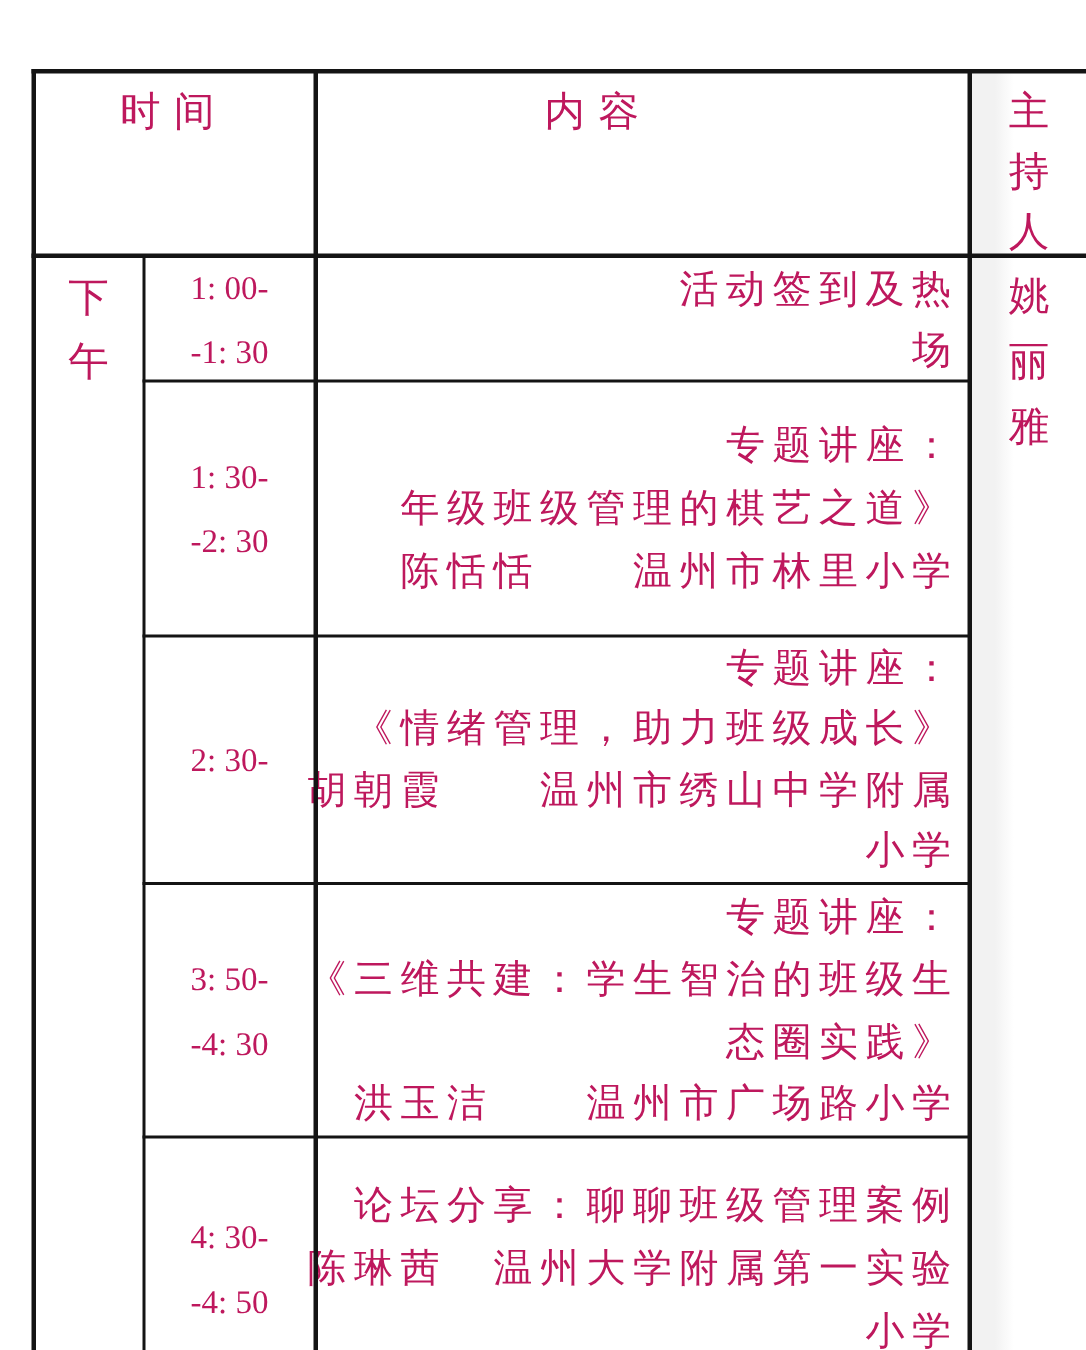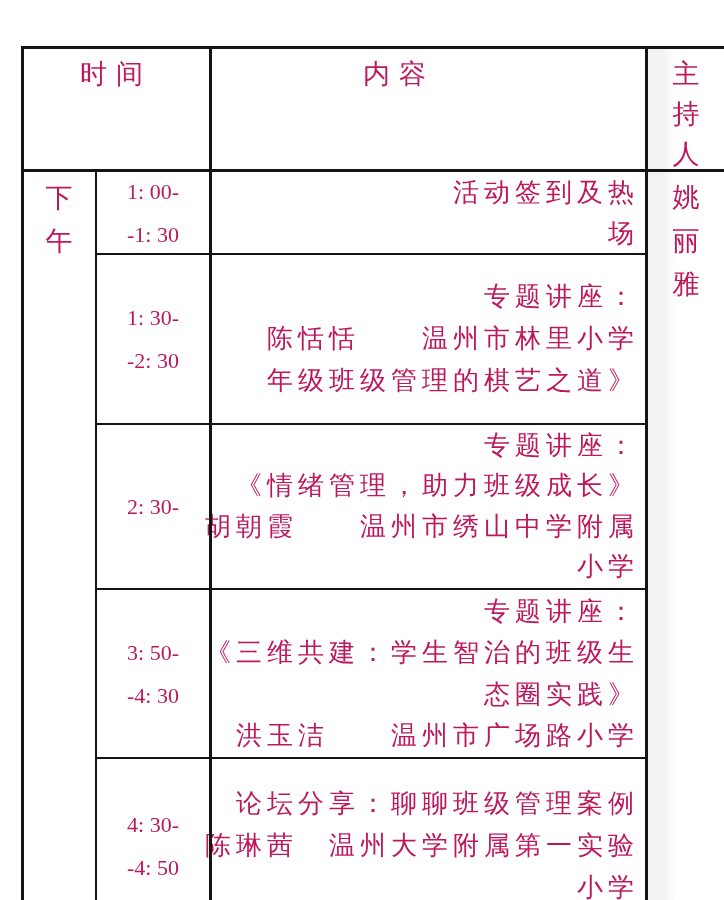--- a/index.html
+++ b/index.html
@@ -102,22 +102,22 @@
     <div class="time-line">4: 30-</div>
     <div class="time-line">-4: 50</div>
   </div>
 
   <div class="cell content-cell c-r0">
     <div class="content-line line-indent">活动签到及热</div>
     <div class="content-line">场</div>
   </div>
   <div class="cell content-cell c-r1">
     <div class="content-line">专题讲座：</div>
+    <div class="content-line">年级班级管理的棋艺之道》</div>
     <div class="content-line">陈恬恬　　温州市林里小学</div>
-    <div class="content-line">年级班级管理的棋艺之道》</div>
   </div>
   <div class="cell content-cell c-r2">
     <div class="content-line">专题讲座：</div>
     <div class="content-line">《情绪管理，助力班级成长》</div>
     <div class="content-line">胡朝霞　　温州市绣山中学附属</div>
     <div class="content-line">小学</div>
   </div>
   <div class="cell content-cell c-r3">
     <div class="content-line">专题讲座：</div>
     <div class="content-line">《三维共建：学生智治的班级生</div>

